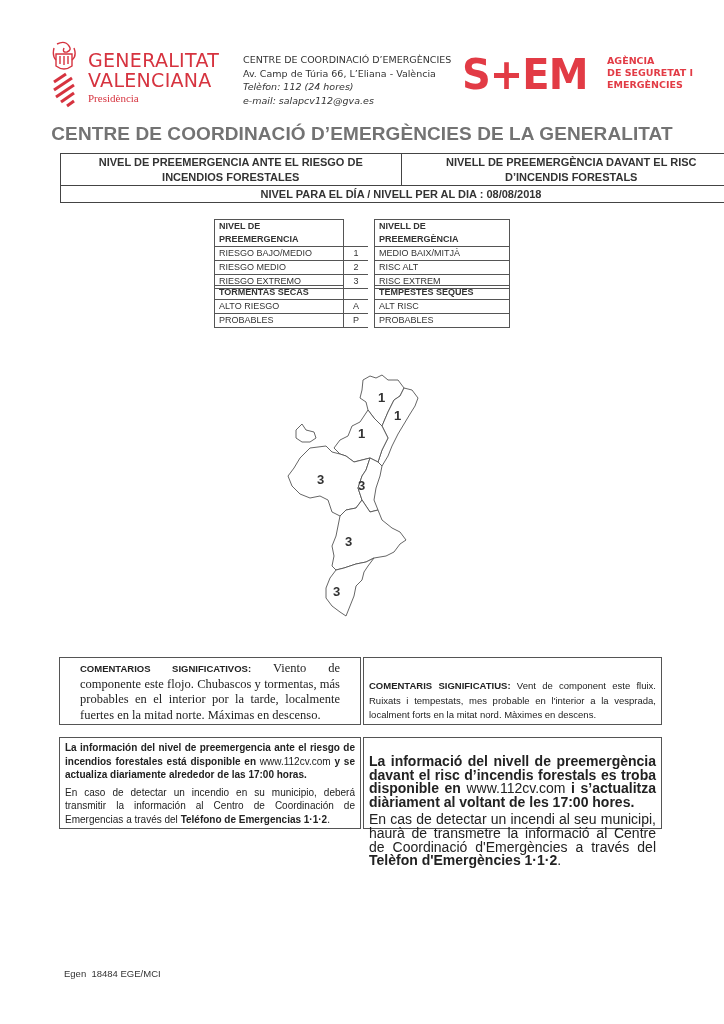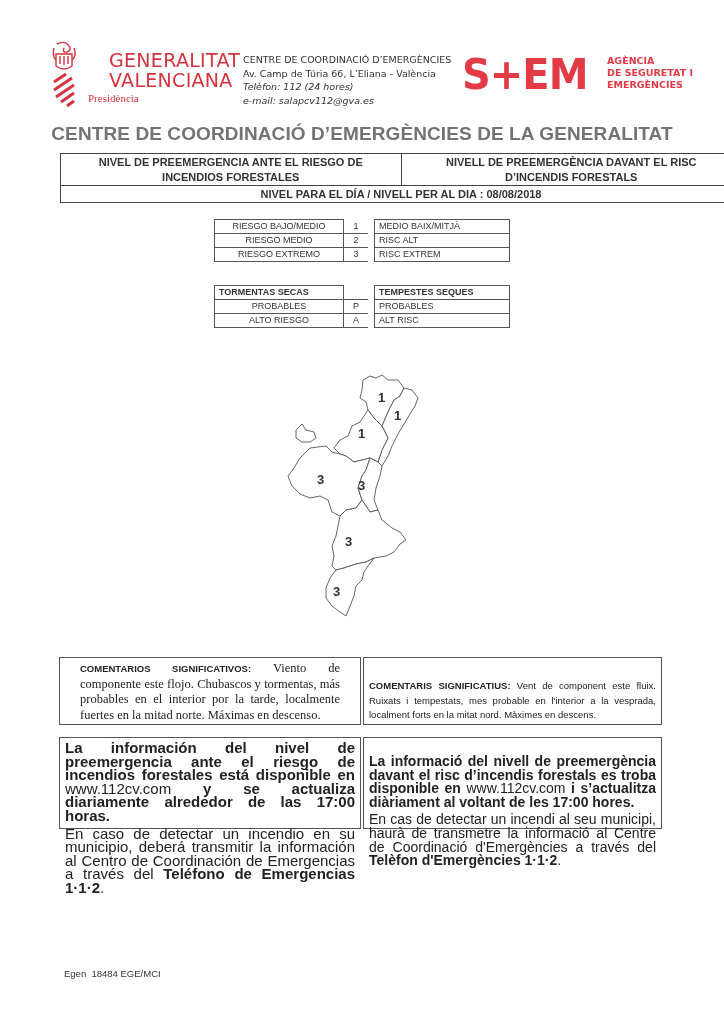--- a/index.html
+++ b/index.html
@@ -2,21 +2,21 @@
 <html><head>
 <meta charset="utf-8">
 <style>
   html, body { margin: 0; padding: 0; background: #ffffff; }
   body { width: 724px; height: 1024px; position: relative; overflow: hidden; font-family: "Liberation Sans", sans-serif; color: #222; }
   .abs { position: absolute; }
 
   
   .gv-logo { left: 52px; top: 40px; width: 160px; height: 70px; }
   .gv-emblem { position: absolute; left: 0; top: 0; width: 26px; height: 70px; }
-  .gv-text { position: absolute; left: 36px; top: 10px; color: #d6333f; font-size: 19px; line-height: 20px; letter-spacing: 0.3px; font-family: "DejaVu Sans", sans-serif; margin-left: 21px; }
+  .gv-text { position: absolute; left: 36px; top: 10px; color: #d6333f; font-size: 19px; line-height: 20px; letter-spacing: 0.3px; font-family: "DejaVu Sans", sans-serif; }
   .gv-sub { position: absolute; left: 36px; top: 52px; color: #d6333f; font-size: 11px; font-family: Liberation Serif, serif; }
 
   
   .addr { left: 243px; top: 53px; font-size: 9.5px; line-height: 13.5px; color: #333; font-family: "DejaVu Sans", sans-serif; }
   .addr .it { font-style: italic; }
 
   
   .sem { left: 462px; top: 52px; height: 50px; }
   .sem-big { position: absolute; left: 0; top: 0; color: #e23b45; font-size: 40px; font-weight: bold; line-height: 44px; letter-spacing: -1px; font-family: "DejaVu Sans", sans-serif; transform: scaleY(1.05); }
   .sem-small { position: absolute; left: 145px; top: 3px; color: #e23b45; font-size: 9.5px; font-weight: bold; line-height: 12px; width: 100px; font-family: "DejaVu Sans", sans-serif; }
@@ -26,41 +26,41 @@
 
   
   .hdr-table { left: 60px; top: 153px; width: 682px; border: 1px solid #444; border-collapse: collapse; }
   .hdr-table td { border: 1px solid #444; text-align: center; font-weight: bold; font-size: 11px; color: #333; padding: 1px 4px; line-height: 14.5px; }
   .hdr-table .date-row td { line-height: 14px; }
 
   
   .leg { left: 214px; width: 300px; font-size: 9px; color: #333; }
   .leg table { border-collapse: collapse; }
   .leg td { height: 13px; padding: 0 4px; line-height: 13px; }
-  .leg .c1 { width: 120px; text-align: center; border: 1px solid #555; }
+  .leg .c1 { width: 120px; text-align: left; border: 1px solid #555; }
   .leg .c2 { width: 16px; text-align: center; border-top: 1px solid #555; border-bottom: 1px solid #555; }
   .leg .gap { width: 6px; border: none; padding: 0; }
   .leg .c3 { width: 126px; text-align: left; border: 1px solid #555; }
   .leg .h td.c1 { font-weight: bold; text-align: left; }
   .leg .h td.c2 { border-top: none; }
   .leg .h td.c3 { font-weight: bold; }
   .leg tr:first-child td.c2 { border-top: none; }
 
   
   .map { left: 270px; top: 360px; width: 160px; height: 270px; }
   .map text { font-family: "Liberation Sans", sans-serif; font-weight: bold; font-size: 13px; fill: #333; }
 
   
   .box { border: 1px solid #555; box-sizing: border-box; }
   .cmt-es { left: 59px; top: 657px; width: 302px; height: 68px; padding: 3px 20px; font-family: "Liberation Serif", serif; font-size: 12.5px; line-height: 15.5px; text-align: justify; }
   .cmt-es .lbl { font-family: "Liberation Sans", sans-serif; font-weight: bold; font-size: 9.5px; }
   .cmt-va { left: 363px; top: 657px; width: 299px; height: 68px; padding: 21px 5px; font-size: 9.5px; line-height: 14.5px; text-align: justify; }
   .cmt-va .lbl { font-weight: bold; }
 
-  .info-es { left: 59px; top: 737px; width: 302px; height: 92px; padding: 3px 5px; font-size: 15px; line-height: 13.6px; text-align: justify; }
+  .info-es { left: 59px; top: 737px; width: 302px; height: 92px; padding: 3px 5px; font-size: 10px; line-height: 13.6px; text-align: justify; }
   .info-va { left: 363px; top: 737px; width: 299px; height: 92px; padding: 17px 5px; font-size: 14px; line-height: 13.6px; text-align: justify; }
   .info-es p, .info-va p { margin: 0 0 4px 0; }
   .b { font-weight: bold; }
 
   .footer { left: 64px; top: 968px; font-size: 9.5px; color: #333; }
 </style>
 </head>
 <body>
 
 <div class="abs gv-logo">
@@ -118,20 +118,26 @@
   </tr>
   <tr class="date-row">
     <td colspan="2">NIVEL PARA EL DÍA / NIVELL PER AL DIA : 08/08/2018</td>
   </tr>
 </tbody>
   </table>
 
 <div class="abs leg" style="top:219px">
   <table>
     <tbody>
+        <tr class="h">
+      <td class="c1">NIVEL DE PREEMERGENCIA</td>
+      <td class="c2" style="border-top:none;border-bottom:1px solid #555"></td>
+      <td class="gap"></td>
+      <td class="c3">NIVELL DE PREEMERGÈNCIA</td>
+    </tr>
     <tr>
       <td class="c1">RIESGO BAJO/MEDIO</td>
       <td class="c2">1</td>
       <td class="gap"></td>
       <td class="c3">MEDIO BAIX/MITJÀ</td>
     </tr>
     <tr>
       <td class="c1">RIESGO MEDIO</td>
       <td class="c2">2</td>
       <td class="gap"></td>
@@ -150,30 +156,30 @@
 <div class="abs leg" style="top:285px">
   <table>
     <tbody>
         <tr class="h">
       <td class="c1">TORMENTAS SECAS</td>
       <td class="c2" style="border-top:none;border-bottom:1px solid #555"></td>
       <td class="gap"></td>
       <td class="c3">TEMPESTES SEQUES</td>
     </tr>
     <tr>
+      <td class="c1">ALTO RIESGO</td>
+      <td class="c2">A</td>
+      <td class="gap"></td>
+      <td class="c3">ALT RISC</td>
+    </tr>
+    <tr>
       <td class="c1">PROBABLES</td>
       <td class="c2">P</td>
       <td class="gap"></td>
       <td class="c3">PROBABLES</td>
-    </tr>
-    <tr>
-      <td class="c1">ALTO RIESGO</td>
-      <td class="c2">A</td>
-      <td class="gap"></td>
-      <td class="c3">ALT RISC</td>
     </tr>
   </tbody>
     </table>
 </div>
 
 <svg class="abs map" viewBox="0 0 160 270">
   <g fill="#fff" stroke="#555" stroke-width="0.9" stroke-linejoin="round">
     <path d="M93 20 L100 16 L106 18 L112 15 L118 20 L128 20 L134 28 L130 36 L124 40 L118 52 L112 66 L104 58 L98 50 L96 42 L90 38 L92 30 Z"></path>
     <path d="M134 28 L142 30 L148 38 L145 46 L140 54 L134 64 L128 74 L122 86 L118 96 L112 106 L108 102 L112 90 L118 78 L112 66 L118 52 L124 40 L130 36 Z"></path>
     <path d="M98 50 L104 58 L112 66 L118 78 L112 90 L108 102 L100 98 L92 100 L84 102 L76 96 L70 94 L64 88 L70 80 L78 76 L82 66 L90 62 Z"></path>

